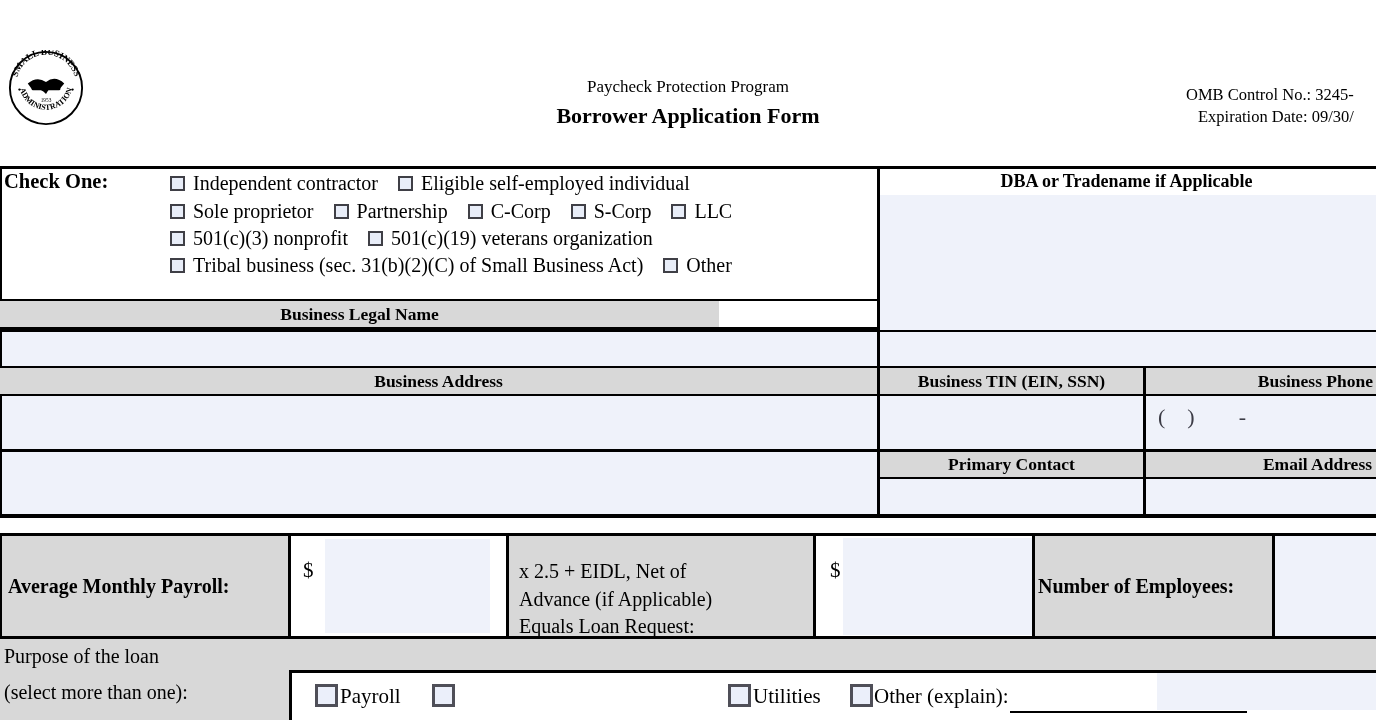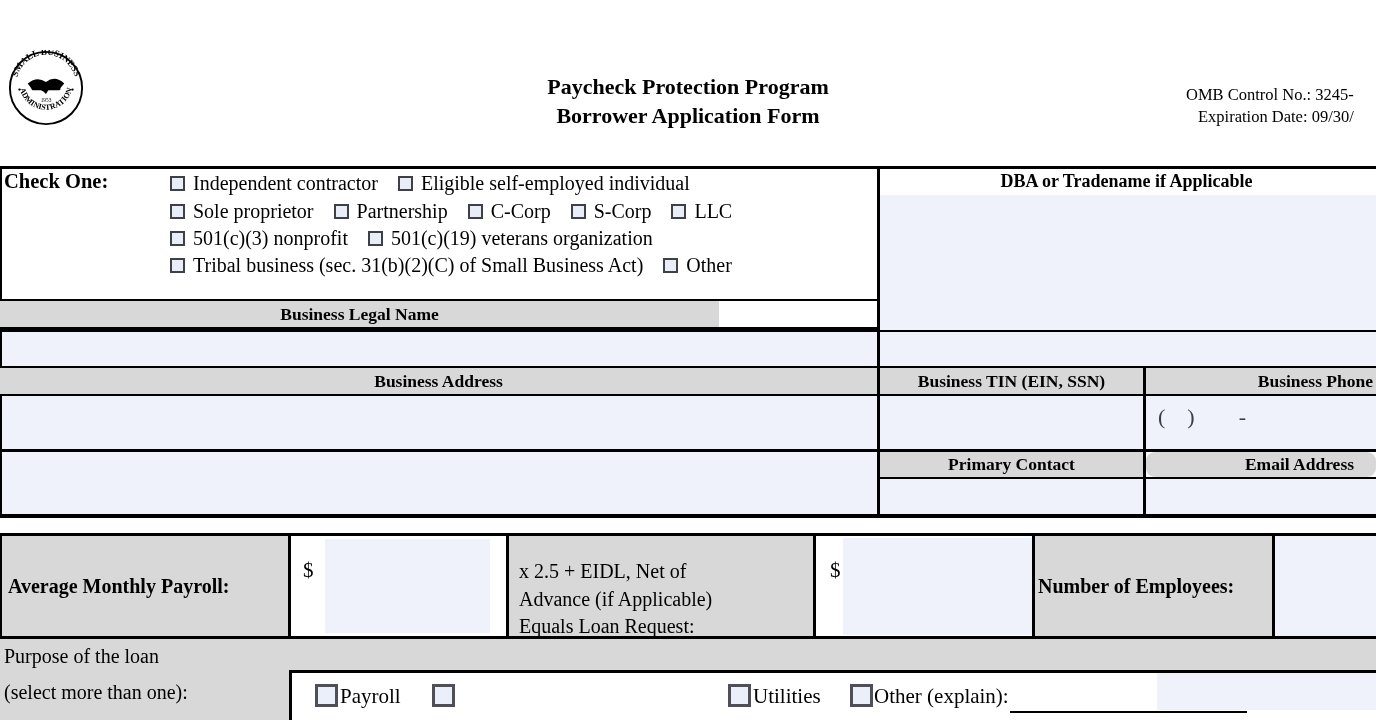--- a/index.html
+++ b/index.html
@@ -11,21 +11,21 @@
   }
   .abs { position:absolute; box-sizing:border-box; }
   .line { background:#000; }
   .gray { background:#D8D8D8; }
   .blue { background:#EFF2FA; }
   .hdr  { font-weight:bold; font-size:17.5px; text-align:center; }
   .pre  { white-space:pre; }
   .vcenter { display:flex; align-items:center;font-weight:bold; }
 
   
-  .title-line1 { font-size:22px; font-weight:bold; line-height:31px; }
+  .title-line1 { font-size:17px; font-weight:normal; line-height:31px; }
   .title-line2 { font-size:22px; font-weight:bold; line-height:27px; }
   .omb { font-size:16.5px; line-height:22px; white-space:nowrap; }
 
   
   .opt-rows { display:flex; flex-direction:column; }
   .opt-row  { display:flex; gap:20px; height:27.4px; align-items:center; }
   .opt      { display:flex; align-items:center; font-size:20px; }
   .cb {
     width:15px; height:15px; flex:none; display:inline-block;
     background:#E8EDF8; border:2px solid #3F3F46; margin-right:8px;
@@ -152,21 +152,21 @@
 
 <div class="abs blue" style="left:2px; top:395.5px; width:875px; height:53.5px;"></div>
 <div class="abs blue" style="left:880px; top:395.5px; width:263px; height:53.5px;"></div>
 <div class="abs blue" style="left:1146px; top:395.5px; width:230px; height:53.5px; padding:8px 0 0 12px;">
   <span class="pre" style="font-size:22px; color:#3C3C46;">(    )        -</span>
 </div>
 <div class="abs line" style="left:0; top:449px; width:1376px; height:2.5px;"></div>
 
 <div class="abs blue" style="left:2px; top:451.5px; width:875px; height:62.5px;"></div>
 <div class="abs gray hdr" style="left:880px; top:451.5px; width:263px; height:25.5px; line-height:25.5px;">Primary Contact</div>
-<div class="abs gray hdr" style="left:1146px; top:451.5px; width:230px; height:25.5px; line-height:25.5px; text-align:right; padding-right:22px;border-radius:9px;">Email Address</div>
+<div class="abs gray hdr" style="left:1146px; top:451.5px; width:230px; height:25.5px; line-height:25.5px; text-align:right; padding-right:4px;">Email Address</div>
 <div class="abs line" style="left:877px; top:477px; width:499px; height:1.5px;"></div>
 <div class="abs blue" style="left:880px; top:478.5px; width:263px; height:35.5px;"></div>
 <div class="abs blue" style="left:1146px; top:478.5px; width:230px; height:35.5px;"></div>
 <div class="abs line" style="left:0; top:514px; width:1376px; height:3.5px;"></div>
 
 <div class="abs line" style="left:0; top:533px; width:1376px; height:3px;"></div>
 <div class="abs line" style="left:0; top:636px; width:1376px; height:3px;"></div>
 <div class="abs line" style="left:0; top:533px; width:2px; height:106px;"></div>
 
 <div class="abs gray vcenter" style="left:2px; top:536px; width:286px; height:100px; padding-left:6px; font-size:20px;">Average Monthly Payroll:</div>

